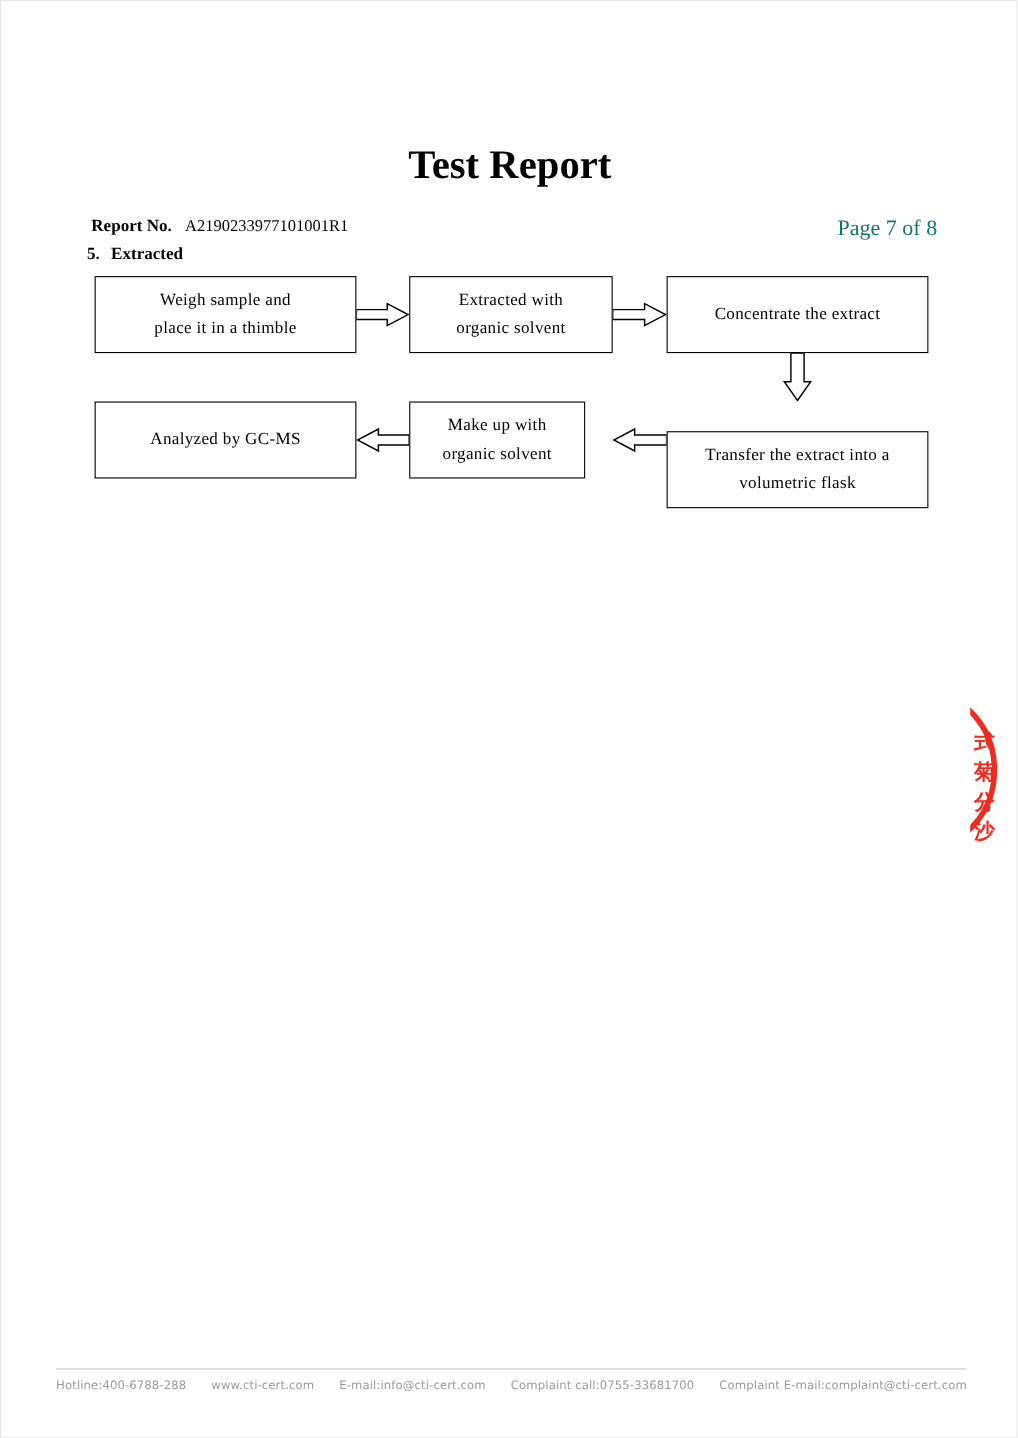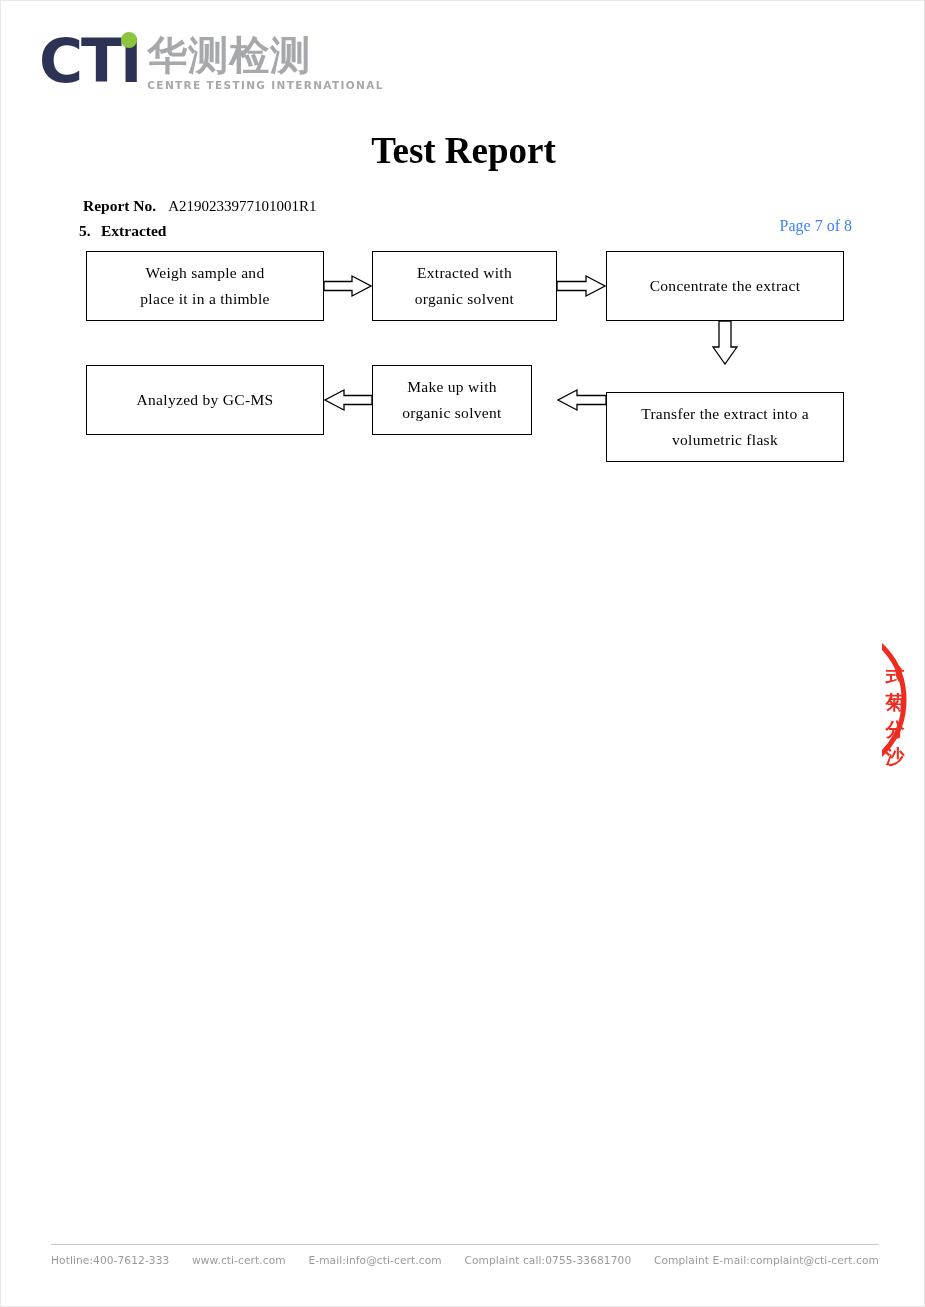--- a/index.html
+++ b/index.html
@@ -110,24 +110,23 @@
     font-family: "Liberation Serif", serif;
     font-size: 15px;
     color: #000;
     margin-left: 12px;
   }
   .meta-right {
     position: absolute;
     right: 72px;
     top: 196px;
     font-family: "Liberation Serif", serif;
-    font-size: 16px;
-    color: #3b82f6;
+    font-size: 20px;
+    color: #0f766e;
     white-space: nowrap;
-    margin-top: 20px;
   }
 
   
   .section-head {
     position: absolute;
     left: 78px;
     top: 221px;
     display: flex;
     align-items: baseline;
     font-family: "Liberation Serif", serif;
@@ -235,30 +234,20 @@
     white-space: nowrap;
     letter-spacing: 0.1px;
   }
   .footer span { display: block; }
 </style>
 </head>
 <body>
 
 <div class="page">
 
-  <div class="logo-block">
-    <div class="logo-cti">
-      <span>CTI</span>
-      <span class="logo-dot"></span>
-    </div>
-    <div class="logo-right">
-      <div class="logo-cn">华测检测</div>
-      <div class="logo-en">CENTRE TESTING INTERNATIONAL</div>
-    </div>
-  </div>
 
   <div class="doc-title">Test Report</div>
 
   <div class="meta-left">
     <div class="meta-label">Report No.</div>
     <div class="meta-value">A2190233977101001R1</div>
   </div>
   <div class="meta-right">Page 7 of 8</div>
 
   <div class="section-head">
@@ -321,20 +310,20 @@
     <div class="seal-inner">
       <svg width="142" height="148" viewBox="0 0 142 148">
         <ellipse cx="56" cy="74" rx="62" ry="70" fill="none" stroke="#ee2c20" stroke-width="5"></ellipse>
       </svg>
       <div class="seal-chars">式菊分沙</div>
     </div>
   </div>
 
   <div class="footer-rule"></div>
   <div class="footer">
-    <span>Hotline:400-7612-333</span>
+    <span>Hotline:400-6788-288</span>
     <span>www.cti-cert.com</span>
     <span>E-mail:info@cti-cert.com</span>
     <span>Complaint call:0755-33681700</span>
     <span>Complaint E-mail:complaint@cti-cert.com</span>
   </div>
 
 </div>
 
 </body></html>

